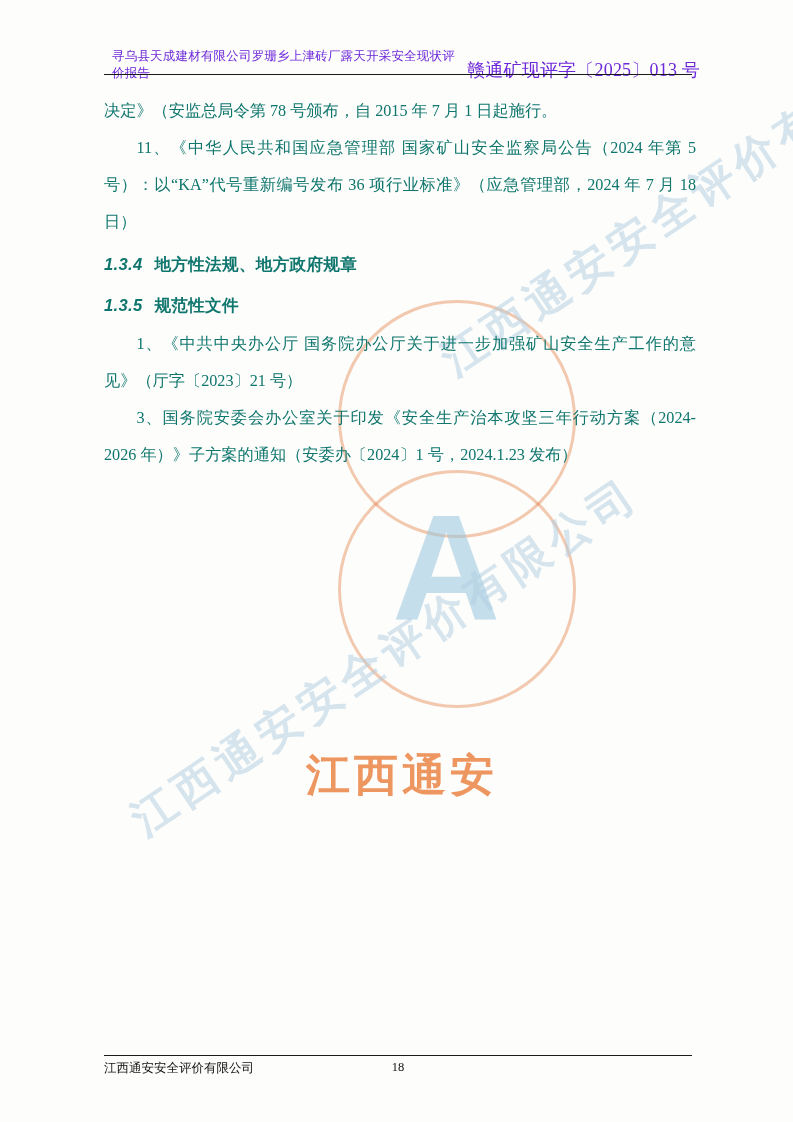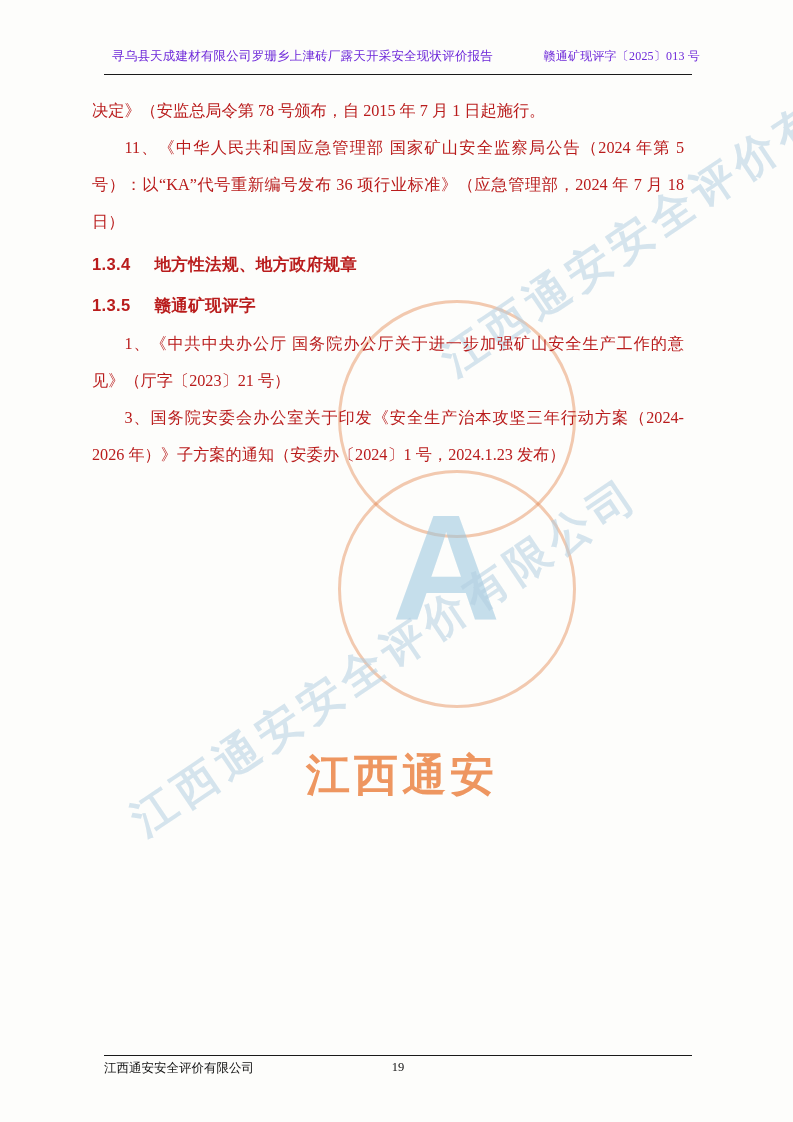--- a/index.html
+++ b/index.html
@@ -88,59 +88,59 @@
     top: 48px;
     width: 588px;
     display: flex;
     justify-content: space-between;
     align-items: flex-end;
     font-size: 12.5px;
     color: #6d28d9;
     letter-spacing: 0.2px;
   }
   .header .h-right {
-    font-size: 12px;
+    font-size: 18px;
     white-space: nowrap;
   }
   .header-rule {
     position: absolute;
     left: 104px;
     top: 74px;
     width: 588px;
     height: 0;
     border-top: 1.2px solid #1a1a1a;
   }
 
   
   .content {
     position: absolute;
-    left: 92px;
+    left: 104px;
     top: 93px;
     width: 592px;
     font-size: 16.2px;
     line-height: 37px;
-    color: #b91c1c;
+    color: #0f766e;
     text-align: justify;
     text-justify: inter-ideograph;
   }
   .content p {
     margin: 0;
   }
   .p-indent { text-indent: 2em; }
   .p-flush { text-indent: 0; }
 
   h3.heading {
     margin: 7px 0 3px 0;
     font-size: 16.6px;
     font-weight: 700;
     font-family: "Liberation Sans", "DejaVu Sans", sans-serif;
     line-height: 34px;
     letter-spacing: 0.3px;
   }
-  h3.heading .num { margin-right: 24px; }
+  h3.heading .num { margin-right: 12px; font-style: italic; }
 
   
   .footer-rule {
     position: absolute;
     left: 104px;
     top: 1055px;
     width: 588px;
     height: 0;
     border-top: 1.1px solid #1a1a1a;
   }
@@ -188,27 +188,27 @@
     <p class="p-flush">决定》（安监总局令第 78 号颁布，自 2015 年 7 月 1 日起施行。</p>
 
     <p class="p-indent">11、《中华人民共和国应急管理部  国家矿山安全监察局公告（2024 年第 5 号）：以“KA”代号重新编号发布 36 项行业标准》（应急管理部，2024 年 7 月 18 日）</p>
 
     <h3 class="heading">
       <span class="num">1.3.4</span><span>地方性法规、地方政府规章</span>
     </h3>
 
 
     <h3 class="heading">
-      <span class="num">1.3.5</span><span>赣通矿现评字</span>
+      <span class="num">1.3.5</span><span>规范性文件</span>
     </h3>
 
     <p class="p-indent">1、《中共中央办公厅  国务院办公厅关于进一步加强矿山安全生产工作的意见》（厅字〔2023〕21 号）</p>
     <p class="p-indent">3、国务院安委会办公室关于印发《安全生产治本攻坚三年行动方案（2024-2026 年）》子方案的通知（安委办〔2024〕1 号，2024.1.23 发布）</p>
 
   </div>
 
   <div class="footer-rule"></div>
   <div class="footer">
     <div class="f-left">江西通安安全评价有限公司</div>
-    <div class="f-page">19</div>
+    <div class="f-page">18</div>
   </div>
 
 </div>
 
 </body></html>

